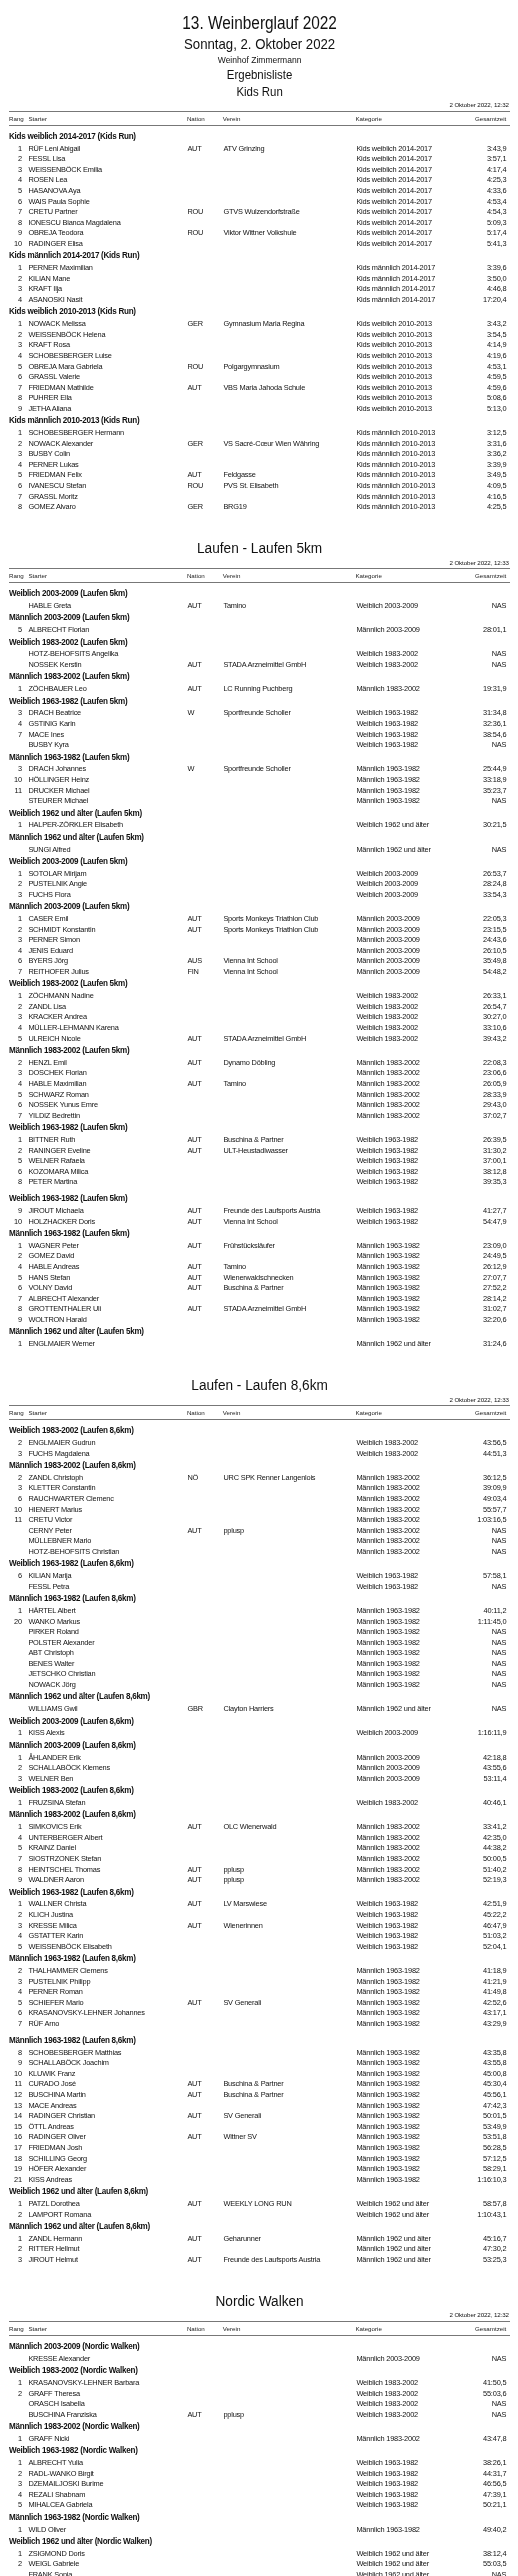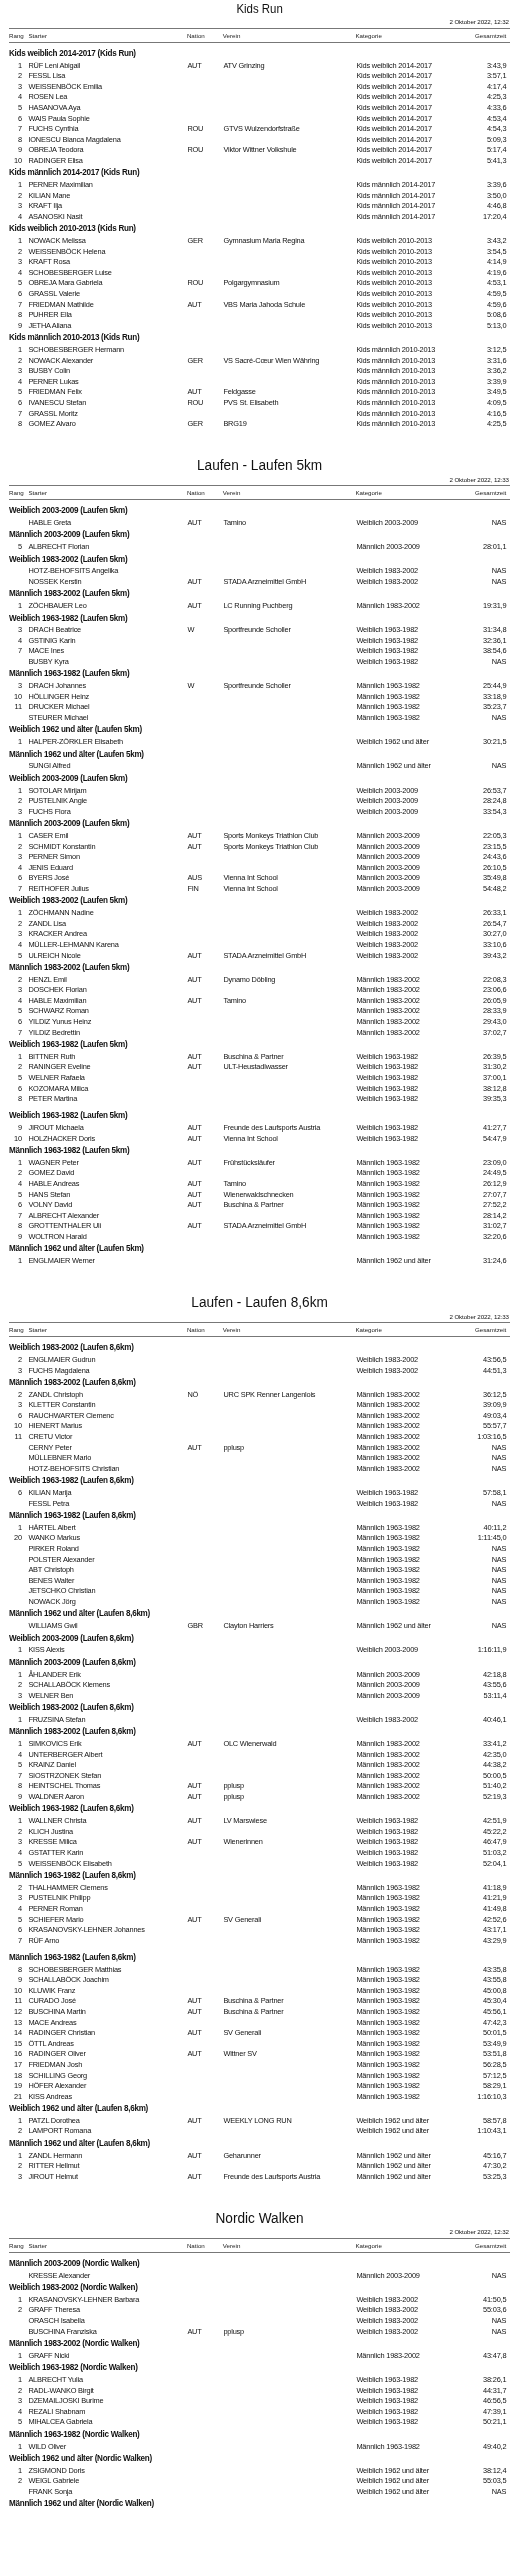--- a/index.html
+++ b/index.html
@@ -21,20 +21,26 @@
   .c-cat { width: 120px; }
   .c-time { flex: 1; text-align: right; padding-right: 3.9px; }
   .group-title { font-weight: bold; font-size: 9px; line-height: 13px; height: 13px; margin-top: 0.6px; letter-spacing: -0.3px; transform-origin: left; transform: scaleX(0.9); white-space: nowrap; }
   .group-title.gap { margin-top: 5.2px; }
   .group-first { margin-top: 3.9px; }
 </style>
 </head>
 <body>
 
 <div class="page">
+  <div class="title-block">
+    <div class="t1">13. Weinberglauf 2022</div>
+    <div class="t2">Sonntag, 2. Oktober 2022</div>
+    <div class="t3">Weinhof Zimmermann</div>
+    <div class="t4">Ergebnisliste</div>
+  </div>
   <div id="sections">
       <div class="section">
     <div class="section-title" style="margin-top: 0px; font-size: 13px; line-height: 17px;">Kids Run</div>
     <div class="timestamp">2 Oktober 2022, 12:32</div>
     <div class="thead">
       <span class="c-rank">Rang</span>
       <span class="c-name">Starter</span>
       <span class="c-nation">Nation</span>
       <span class="c-club">Verein</span>
       <span class="c-cat">Kategorie</span>
@@ -85,21 +91,21 @@
           <div class="row">
             <span class="c-rank">6</span>
             <span class="c-name">WAIS Paula Sophie</span>
             <span class="c-nation"></span>
             <span class="c-club"></span>
             <span class="c-cat">Kids weiblich 2014-2017</span>
             <span class="c-time">4:53,4</span>
           </div>
           <div class="row">
             <span class="c-rank">7</span>
-            <span class="c-name">FUCHS Cynthia</span>
+            <span class="c-name">CRETU Partner</span>
             <span class="c-nation">ROU</span>
             <span class="c-club">GTVS Wulzendorfstraße</span>
             <span class="c-cat">Kids weiblich 2014-2017</span>
             <span class="c-time">4:54,3</span>
           </div>
           <div class="row">
             <span class="c-rank">8</span>
             <span class="c-name">IONESCU Bianca Magdalena</span>
             <span class="c-nation"></span>
             <span class="c-club"></span>
@@ -488,21 +494,21 @@
           <div class="row">
             <span class="c-rank">4</span>
             <span class="c-name">JENIS Eduard</span>
             <span class="c-nation"></span>
             <span class="c-club"></span>
             <span class="c-cat">Männlich 2003-2009</span>
             <span class="c-time">26:10,5</span>
           </div>
           <div class="row">
             <span class="c-rank">6</span>
-            <span class="c-name">BYERS José</span>
+            <span class="c-name">BYERS Jörg</span>
             <span class="c-nation">AUS</span>
             <span class="c-club">Vienna Int School</span>
             <span class="c-cat">Männlich 2003-2009</span>
             <span class="c-time">35:49,8</span>
           </div>
           <div class="row">
             <span class="c-rank">7</span>
             <span class="c-name">REITHOFER Julius</span>
             <span class="c-nation">FIN</span>
             <span class="c-club">Vienna Int School</span>
@@ -578,21 +584,21 @@
           <div class="row">
             <span class="c-rank">5</span>
             <span class="c-name">SCHWARZ Roman</span>
             <span class="c-nation"></span>
             <span class="c-club"></span>
             <span class="c-cat">Männlich 1983-2002</span>
             <span class="c-time">28:33,9</span>
           </div>
           <div class="row">
             <span class="c-rank">6</span>
-            <span class="c-name">YILDIZ Yunus  Heinz</span>
+            <span class="c-name">NOSSEK Yunus  Emre</span>
             <span class="c-nation"></span>
             <span class="c-club"></span>
             <span class="c-cat">Männlich 1983-2002</span>
             <span class="c-time">29:43,0</span>
           </div>
           <div class="row">
             <span class="c-rank">7</span>
             <span class="c-name">YILDIZ Bedrettin</span>
             <span class="c-nation"></span>
             <span class="c-club"></span>

